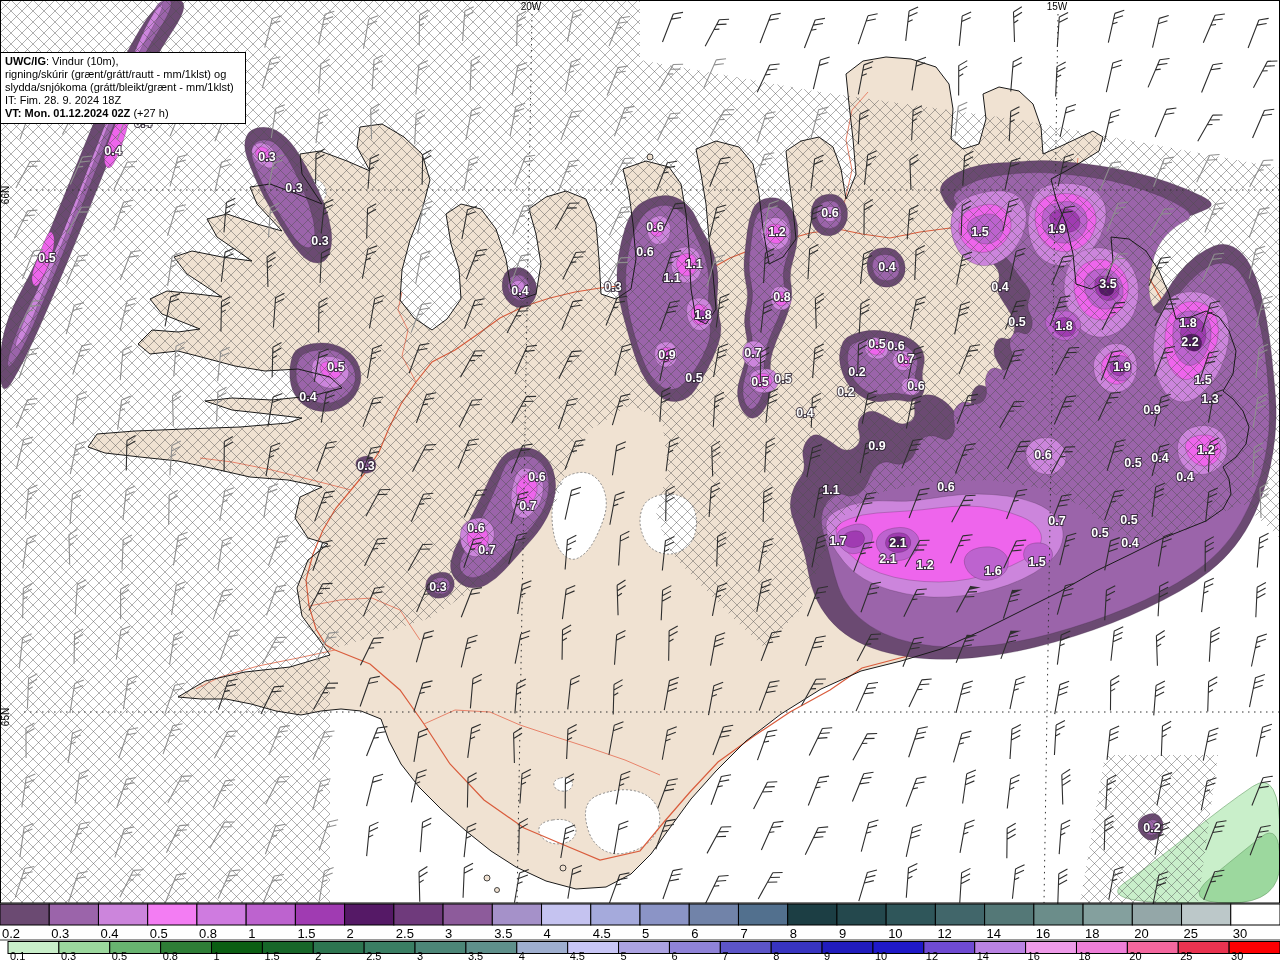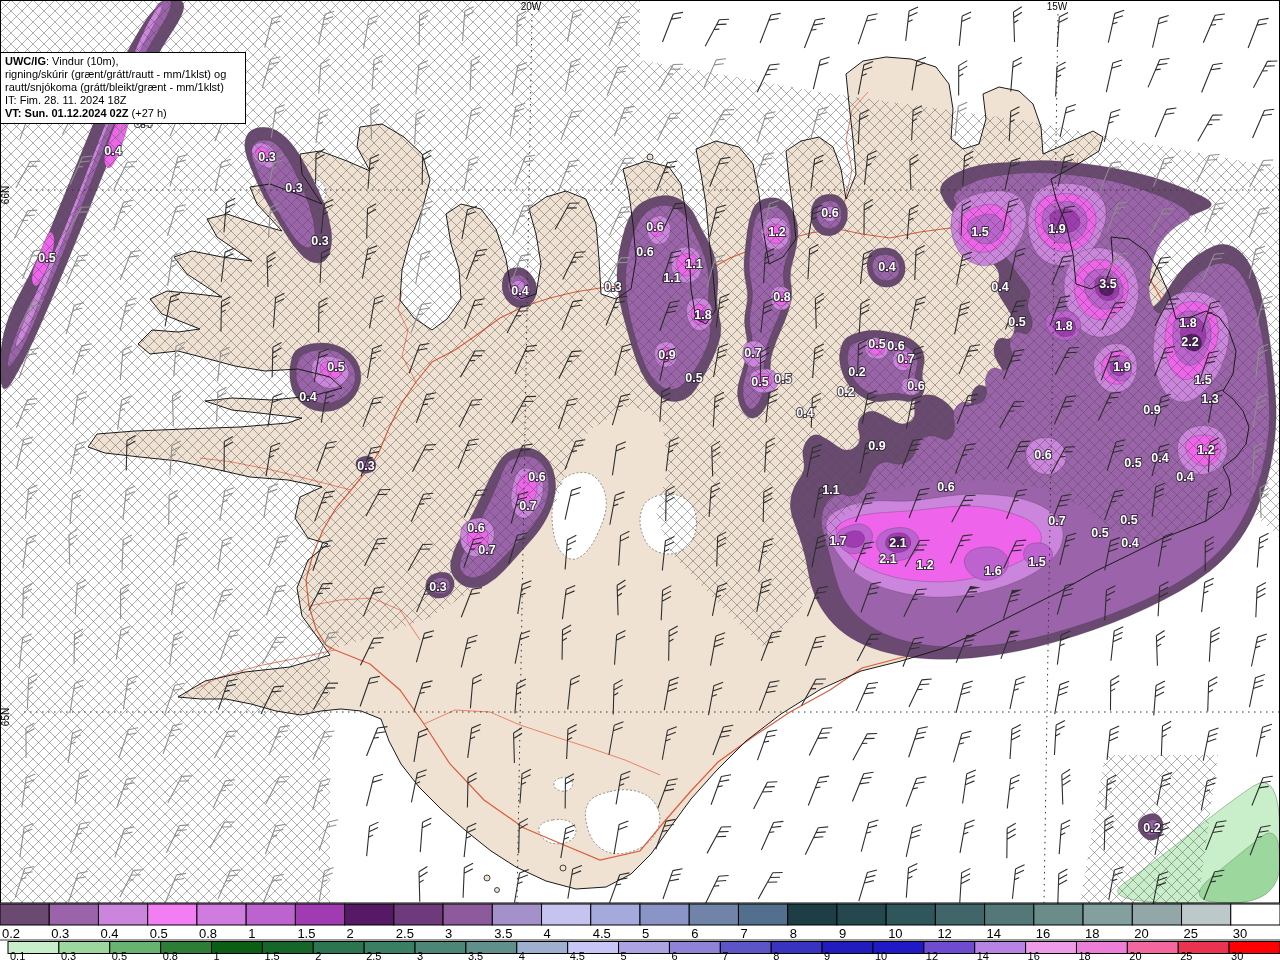--- a/index.html
+++ b/index.html
@@ -1795,17 +1795,17 @@
         <text x="1027.60" y="959.5" font-size="11" fill="#000">16</text>
         <text x="1078.48" y="959.5" font-size="11" fill="#000">18</text>
         <text x="1129.36" y="959.5" font-size="11" fill="#000">20</text>
         <text x="1180.24" y="959.5" font-size="11" fill="#000">25</text>
         <text x="1231.12" y="959.5" font-size="11" fill="#000">30</text>
       </g>
     </svg>
   <div class="titlebox">
     <div><b>UWC/IG</b><span>: Vindur (10m),</span></div>
     <div>rigning/skúrir (grænt/grátt/rautt - mm/1klst) og</div>
-    <div>rautt/snjókoma (grátt/bleikt/grænt - mm/1klst)</div>
-    <div>IT: Fim. 28. 11. 2024 18Z</div>
-    <div><b>VT: Sun. 01.12.2024 02Z</b><span> (+27 h)</span></div>
+    <div>slydda/snjókoma (grátt/bleikt/grænt - mm/1klst)</div>
+    <div>IT: Fim. 28. 9. 2024 18Z</div>
+    <div><b>VT: Mon. 01.12.2024 02Z</b><span> (+27 h)</span></div>
   </div>
 </div>
 
 </body></html>

